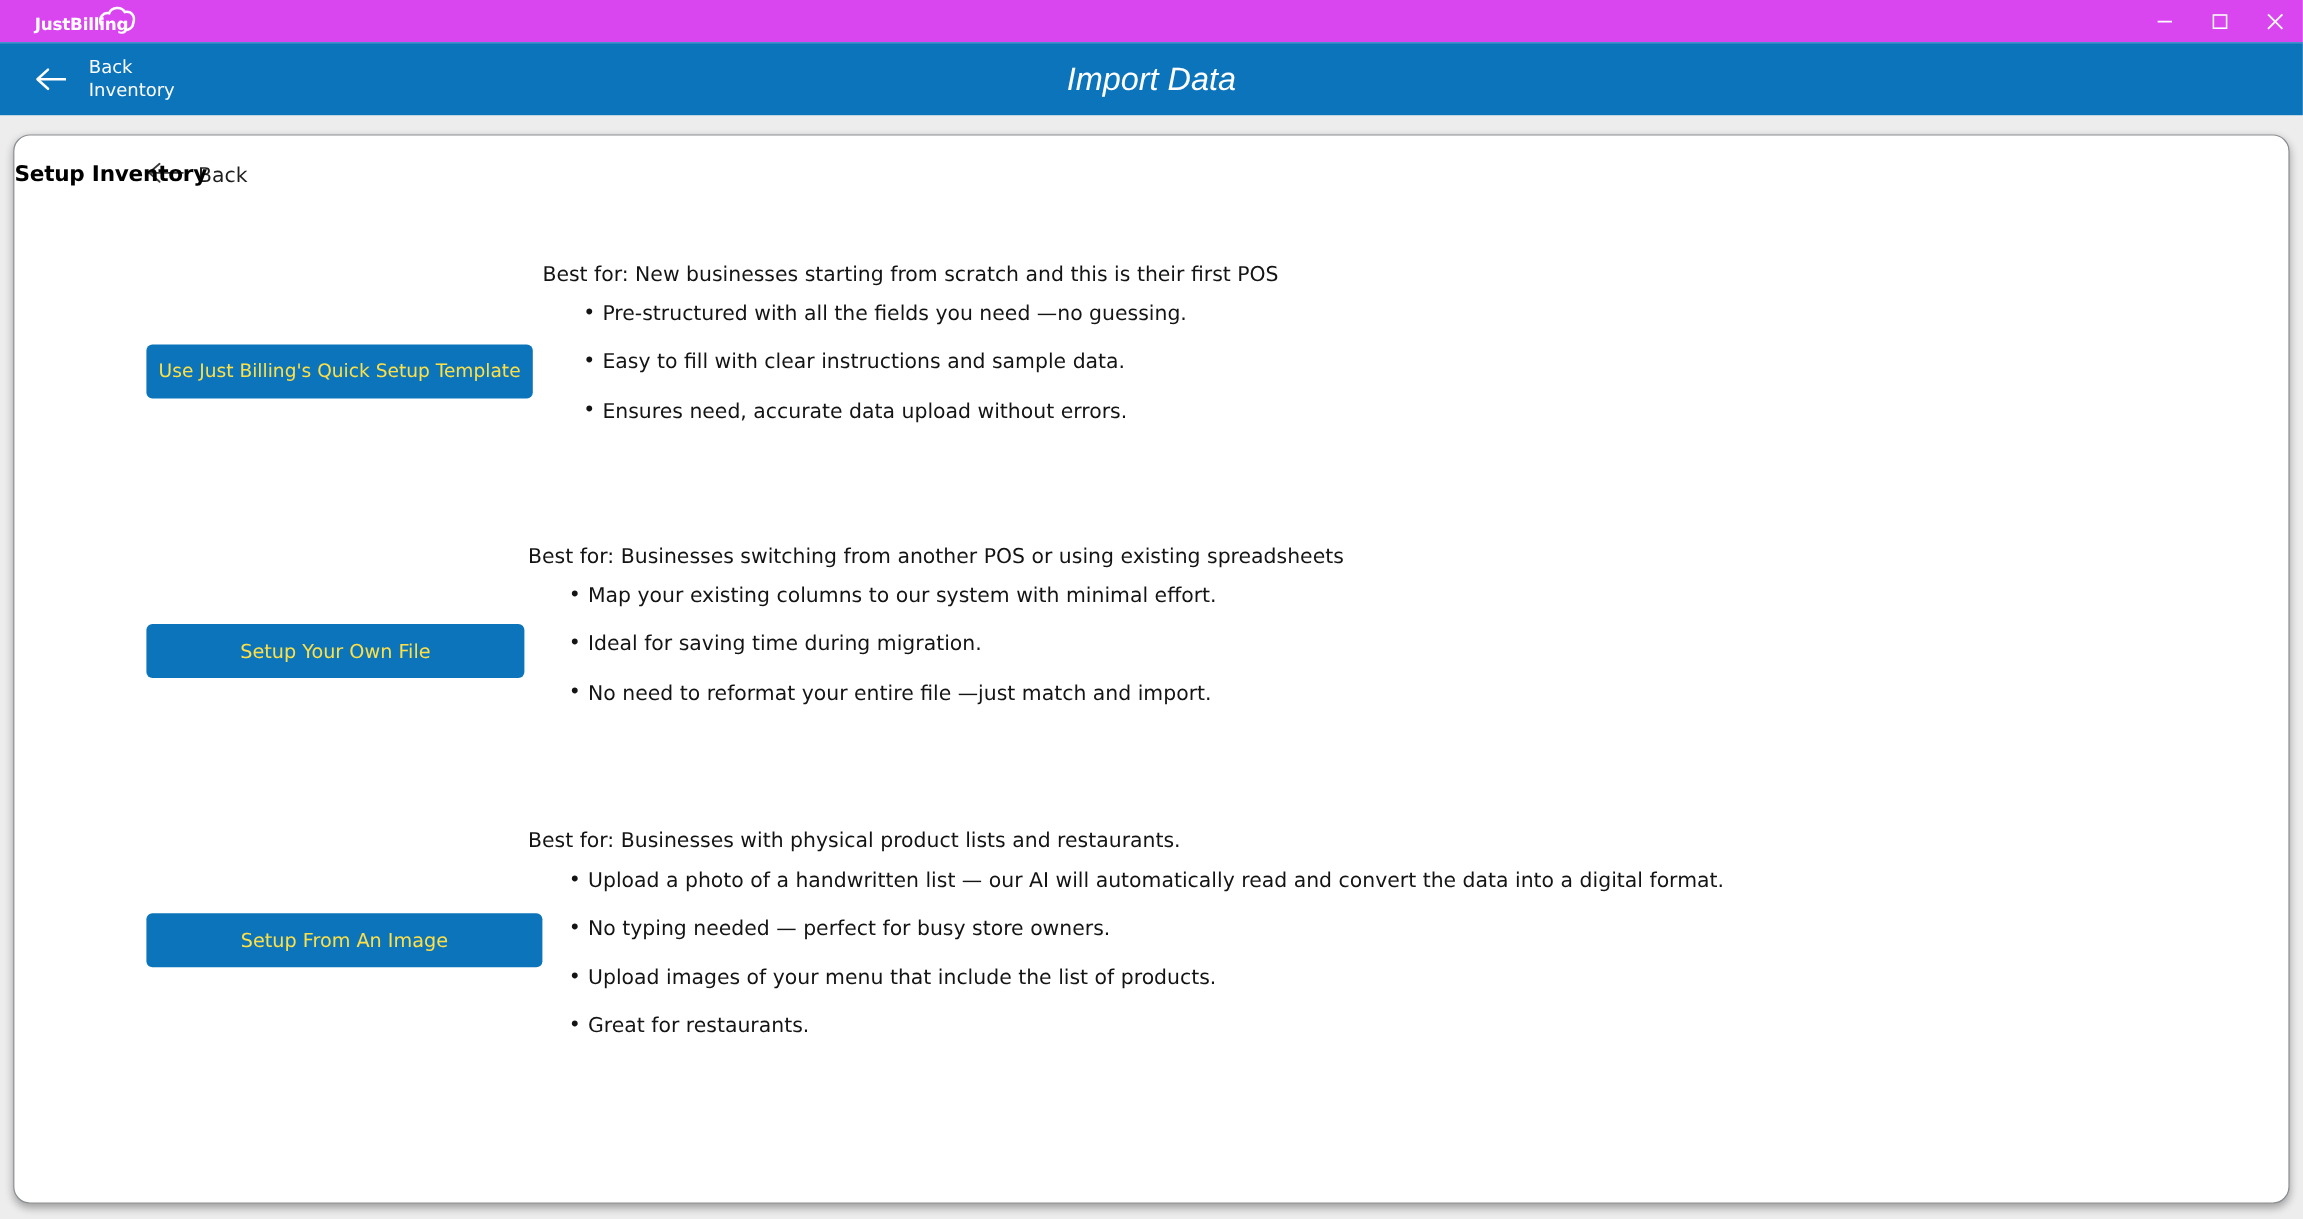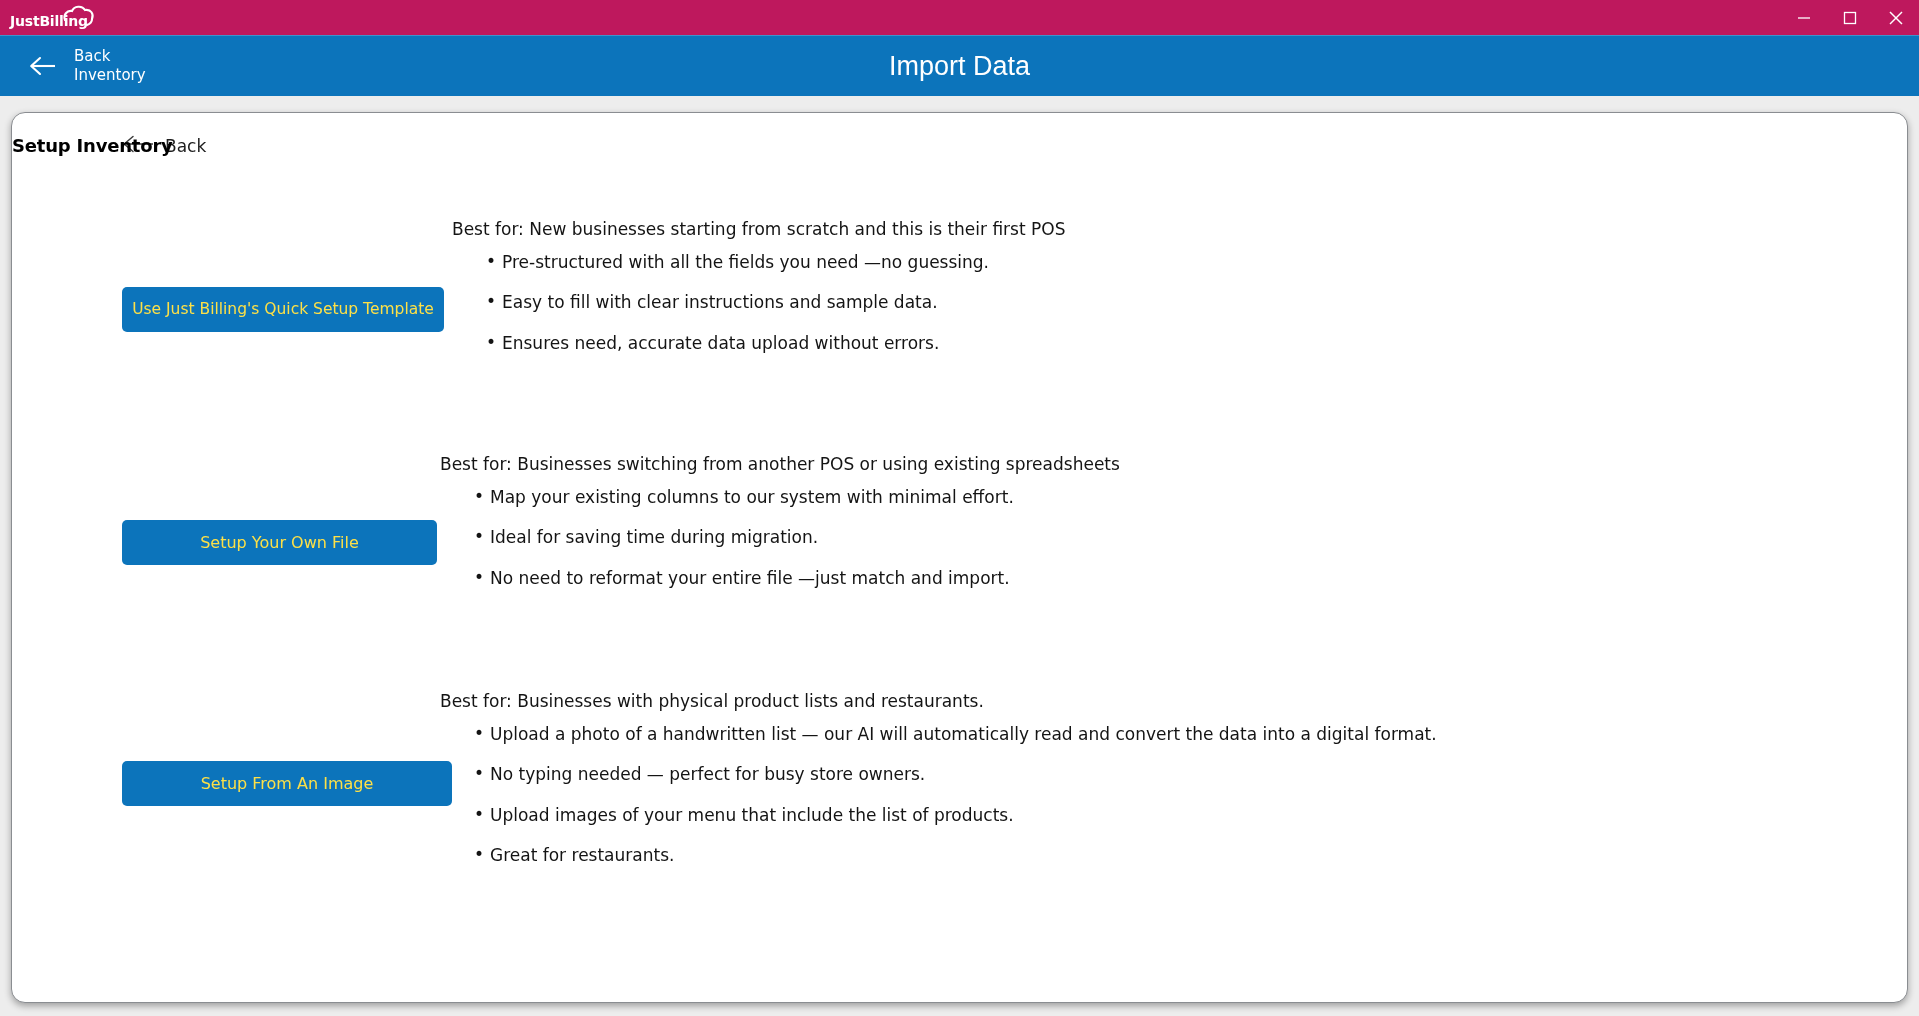--- a/index.html
+++ b/index.html
@@ -7,22 +7,22 @@
     width:1919px; height:1016px;
     overflow:hidden;
     background:#ededed;
     font-family:"Liberation Sans", sans-serif;
     -webkit-font-smoothing:antialiased;
   }
 
   
   .titlebar{
     position:absolute; top:0; left:0; width:1919px; height:36px;
-    background:#be185d;
-    display:flex; align-items:center;
+    background:#d946ef;
+    display:flex; align-items:center;padding-left:19px;
   }
   .logo{
     margin-left:10px; display:flex; align-items:flex-end; position:relative;
     height:26px;
   }
   .logo-text{
     color:#ffffff; font-size:14px; font-weight:bold; letter-spacing:-0.2px;
     line-height:1; padding-bottom:3px; font-family:"DejaVu Sans", sans-serif;
   }
   .logo-cloud{
@@ -54,20 +54,21 @@
   .hdr-back-labels{
     display:flex; flex-direction:column; justify-content:center;
     color:#ffffff; font-size:15px; line-height:1.25;
     font-family:"DejaVu Sans", sans-serif;
   }
   .hdr-title{
     position:absolute; left:0; top:0; width:1919px; height:60px;
     display:flex; align-items:center; justify-content:center;
     color:#ffffff; font-size:27px; font-weight:400;
     font-family:"Liberation Sans", sans-serif;
+    font-style:italic;
   }
 
   
   .card{
     position:absolute; left:11px; top:112px; width:1897px; height:891px;
     background:#ffffff;
     border:1px solid #8A8D91;
     border-radius:14px;
     box-shadow:0 3px 7px rgba(0,0,0,0.33);
   }

